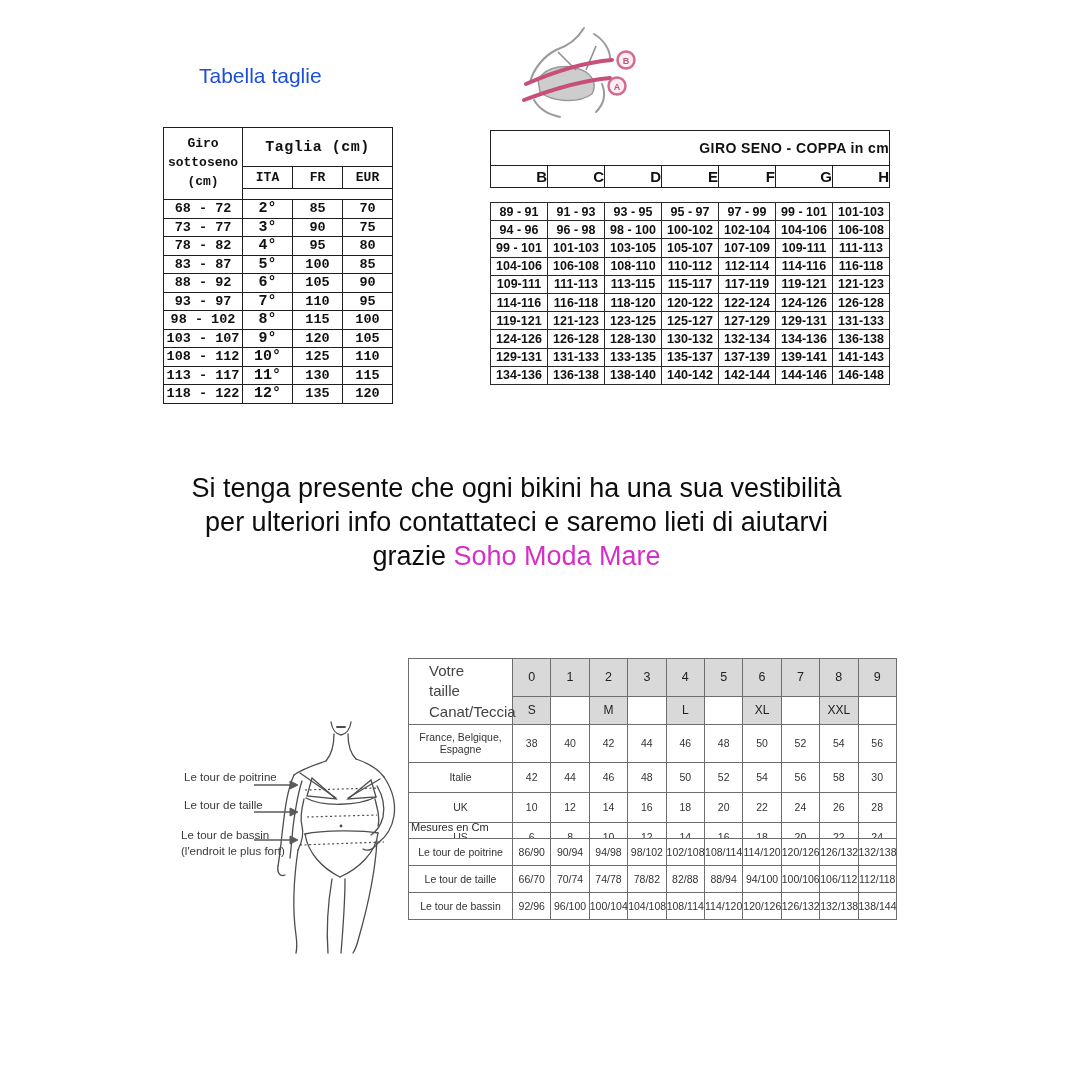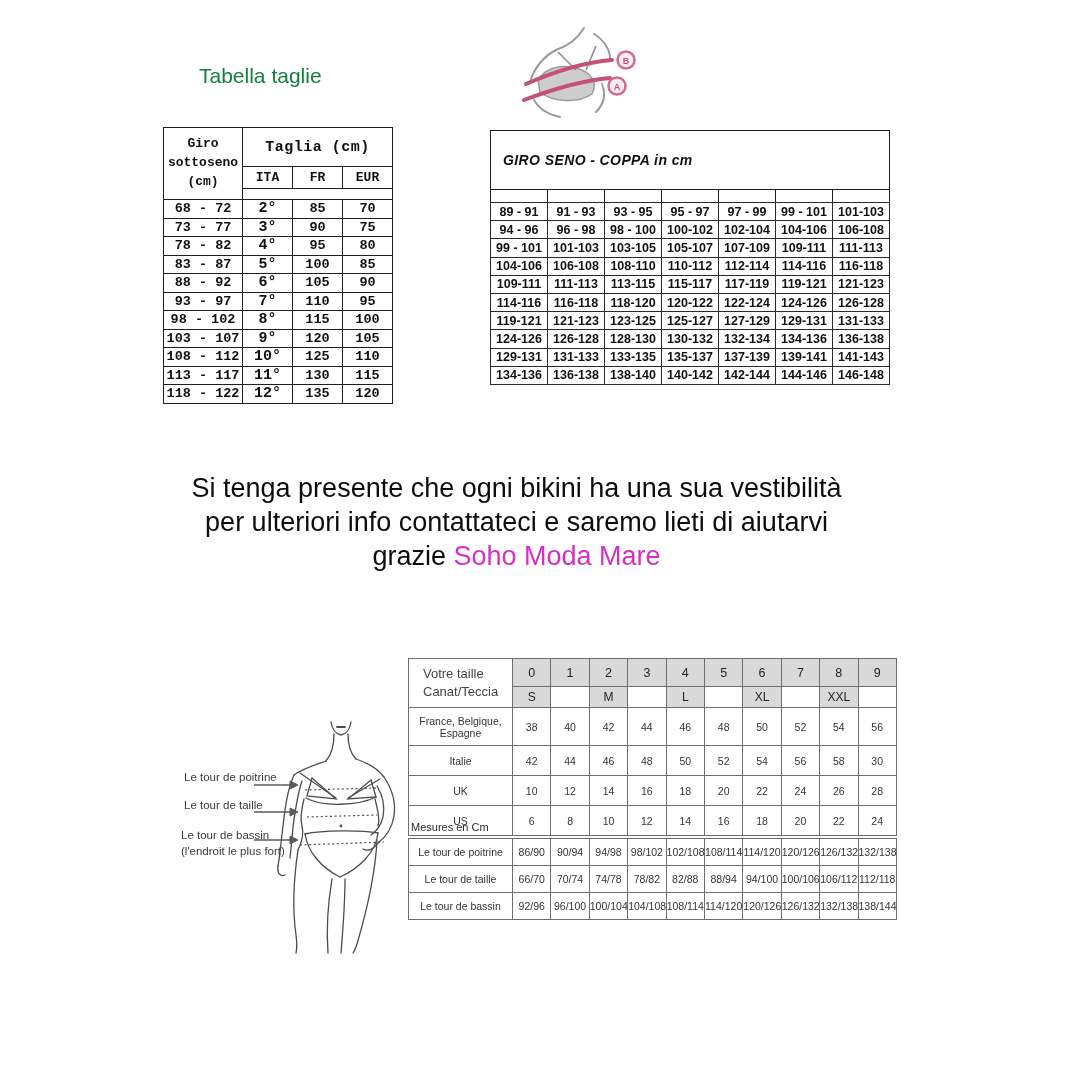--- a/index.html
+++ b/index.html
@@ -1,34 +1,34 @@
 <!DOCTYPE html>
 <html><head>
 <meta charset="utf-8">
 <style>
   html,body{margin:0;padding:0;background:#ffffff;}
   .canvas{position:relative;width:1080px;height:1080px;background:#ffffff;overflow:hidden;
           font-family:"Liberation Sans",sans-serif;color:#111;}
 
   
-  #title{position:absolute;left:199px;top:64px;font-size:21px;color:#15803d;}
+  #title{position:absolute;left:199px;top:64px;font-size:21px;color:#1d4ed8;}
 
   
   #left-table{position:absolute;left:163px;top:127px;border-collapse:collapse;table-layout:fixed;width:230px;background:#fff;font-family:Liberation Mono, monospace;}
   #left-table td{border:1.6px solid #1f1f1f;text-align:center;padding:0;vertical-align:middle;}
   #left-table .corner{width:78px;font-size:13px;font-weight:700;line-height:1.45;}
   #left-table .taglia{font-size:15px;font-weight:700;height:38px;letter-spacing:0.5px;}
   #left-table .colhead{font-size:13px;font-weight:700;height:21px;}
   #left-table .spacer{height:10px;}
   #left-table tbody td{font-size:13.5px;font-weight:700;height:17.5px;}
   #left-table tbody td.ita{font-size:15px;}
 
   
   #rt-head{position:absolute;left:490px;top:130px;border-collapse:collapse;table-layout:fixed;width:400px;background:#fff;}
-  #rt-head td{border:1.6px solid #1f1f1f;text-align:left;padding:12px;font-style:italic;}
+  #rt-head td{border:1.6px solid #1f1f1f;text-align:right;padding:0;}
   #rt-head .rt-title{font-size:14px;font-weight:700;height:34px;letter-spacing:0.4px;}
   #rt-head .rt-letter{font-size:15px;font-weight:700;height:21px;}
   #rt-data{position:absolute;left:490px;top:202px;border-collapse:collapse;table-layout:fixed;width:400px;background:#fff;}
   #rt-data td{border:1.4px solid #2a2a2a;text-align:center;padding:0;font-size:12.5px;font-weight:600;height:17.2px;}
 
   
   #note{position:absolute;left:0;top:471px;width:1033px;text-align:center;
         font-size:27px;line-height:34px;color:#0d0d0d;}
   #note .brand{color:#d62ec7;}
 
@@ -36,21 +36,21 @@
   .fig-label{position:absolute;font-size:11.5px;color:#3a3a3a;}
   #lbl-poitrine{left:184px;top:771px;}
   #lbl-taille{left:184px;top:799px;}
   #lbl-bassin{left:181px;top:827px;line-height:16px;}
 
   
   #bt-a,#bt-b{position:absolute;left:408px;border-collapse:collapse;table-layout:fixed;width:488px;background:#fff;}
   #bt-a{top:658px;}
   #bt-b{top:838px;}
   #bt-a td,#bt-b td{border:1px solid #6e6e6e;text-align:center;padding:0;font-size:10.5px;color:#333;}
-  #bt-a .corner{text-align:left;padding:2px 14px;font-size:13px;line-height:1.35;color:#444;}
+  #bt-a .corner{text-align:left;padding:2px 20px;font-size:15px;line-height:1.35;color:#444;}
   #bt-a .digit{height:27px;background:#d9d9d9;font-size:12.5px;color:#222;}
   #bt-a .letter-on{height:20px;background:#d9d9d9;font-size:12px;color:#222;}
   #bt-a .letter-off{height:20px;background:#fff;}
   #bt-a tr.r-france td{height:33px;}
   #bt-a tr.r-plain td{height:25px;}
   #bt-a td.rowlabel,#bt-b td.rowlabel{text-align:center;padding:2px 6px;margin-left:44px;}
   #bt-b td{height:22px;}
   #mes-label{position:absolute;left:411px;top:821px;font-size:11px;color:#2a2a2a;}
 
   svg{display:block;}

